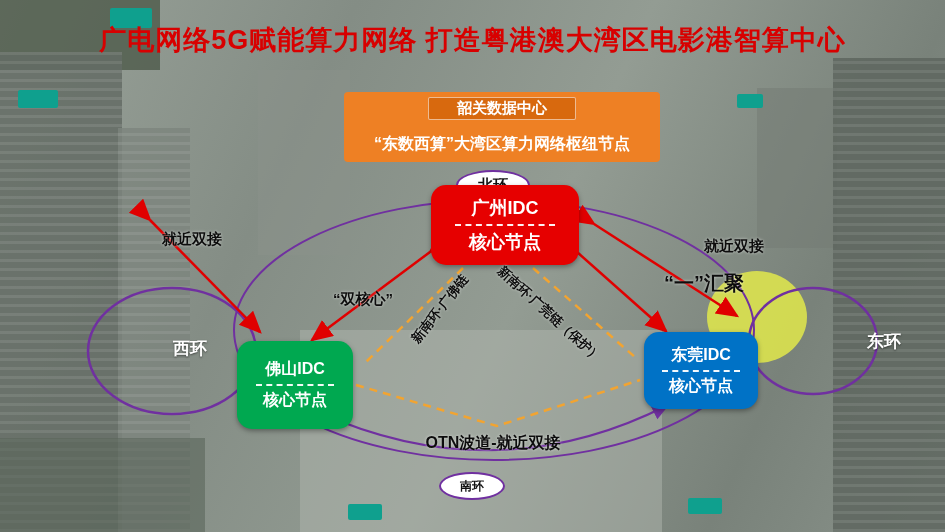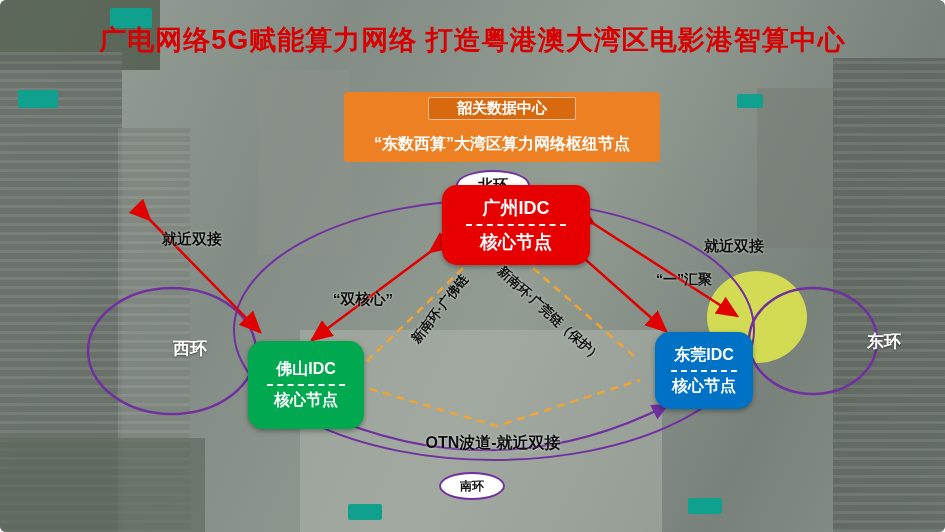--- a/index.html
+++ b/index.html
@@ -1,19 +1,19 @@
 <!DOCTYPE html>
 <html><head>
 <meta charset="utf-8">
 <style>
   * { margin:0; padding:0; box-sizing:border-box; }
   html,body { width:945px; height:532px; }
   body { font-family:"Liberation Sans","DejaVu Sans",sans-serif; overflow:hidden; }
   .stage { position:relative; width:945px; height:532px; overflow:hidden;
-           background:linear-gradient(115deg,#9aa39a 0%,#848d85 30%,#939c93 55%,#79827a 80%,#8a938b 100%);border-radius:6px; }
+           background:linear-gradient(115deg,#9aa39a 0%,#848d85 30%,#939c93 55%,#79827a 80%,#8a938b 100%); }
 
   
   .bg  { position:absolute; inset:0; z-index:0; }
   .bg div { position:absolute; }
   .tex { background-image:repeating-linear-gradient(0deg, rgba(255,255,255,.10) 0 3px, rgba(0,0,0,0) 3px 9px); }
   .b1 { left:0;   top:52px;  width:122px; height:480px; background-color:#646c65; opacity:.85; }
   .b2 { left:118px;top:128px;width:72px;  height:404px; background-color:#7d857e; opacity:.8; }
   .b3 { left:258px;top:70px; width:92px;  height:185px; background-color:#8a928a; opacity:.55; }
   .b4 { left:300px;top:330px;width:362px; height:202px; background-color:#b0b6ad; opacity:.5; }
   .b5 { left:833px;top:58px; width:112px; height:474px; background-color:#5e665f; opacity:.85; }
@@ -43,37 +43,37 @@
   .banner .sub { margin-top:14px; font-size:16px; font-weight:bold; }
 
   .oval { background:#fff; border:2.5px solid #7030a0; border-radius:50%;
           display:flex; align-items:center; justify-content:center;
           font-weight:bold; color:#111; }
   .oval-north { left:456px; top:170px; width:74px; height:30px; font-size:15px;align-items:center; }
   .oval-south { left:439px; top:472px; width:66px; height:28px; font-size:12px; }
 
   .node { border-radius:15px; display:flex; flex-direction:column; align-items:center;
           justify-content:center; color:#fff; font-weight:bold;
-          box-shadow:0 2px 5px rgba(0,0,0,.35);margin-left:11px; }
+          box-shadow:0 2px 5px rgba(0,0,0,.35); }
   .node .divider { width:68%; border-top:2px dashed rgba(255,255,255,.95); margin:4px 0; }
   .node-gz { left:431px; top:185px; width:148px; height:80px; background:#e60000; font-size:18px; }
   .node-fs { left:237px; top:341px; width:116px; height:88px; background:#00a850; font-size:16px; }
-  .node-dg { left:644px; top:332px; width:98px; height:77px; background:#0072c6; font-size:16px; }
+  .node-dg { left:644px; top:332px; width:114px; height:77px; background:#0072c6; font-size:16px; }
 
   .ring-label { font-weight:bold; color:#fff; font-size:17px; text-align:right;
                 text-shadow:0 1px 2px rgba(0,0,0,.5); }
   .ring-west { left:127px; top:337px; width:80px; }
   .ring-east { left:821px; top:330px; width:80px; }
 
   .lbl { font-weight:bold; color:#0d0d0d; text-shadow:0 0 3px rgba(255,255,255,.65); }
   .lbl-access-left  { left:162px; top:230px; font-size:15px; }
   .lbl-access-right { left:704px; top:237px; font-size:15px; }
   .lbl-dualcore     { left:333px; top:290px; font-size:15px; }
   .lbl-otn          { left:398px; top:433px; width:190px; text-align:center; font-size:16px; }
-  .lbl-huizhou      { left:656px; top:270px; width:96px; font-size:14px; line-height:1.35; }
+  .lbl-huizhou      { left:656px; top:270px; width:96px; text-align:center; font-size:20px; line-height:1.35; }
   .lbl-link1 { left:375px; top:300px; width:130px; text-align:center; font-size:13px;
                transform:rotate(-52deg); }
   .lbl-link2 { left:462px; top:305px; width:175px; text-align:center; font-size:13px;
                transform:rotate(42deg); }
 </style>
 </head>
 <body>
 
 <div class="stage">
 

